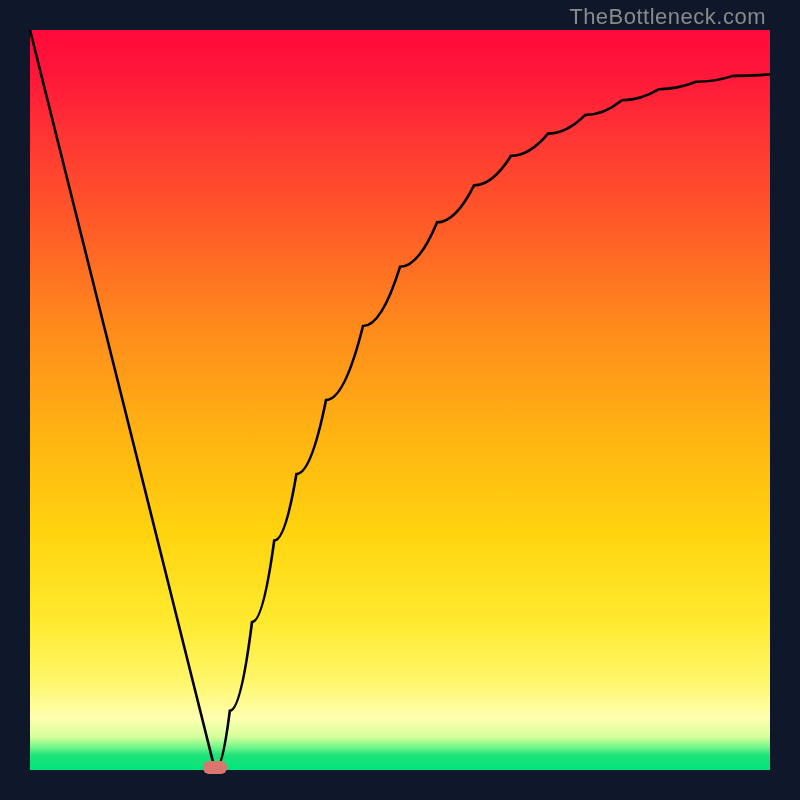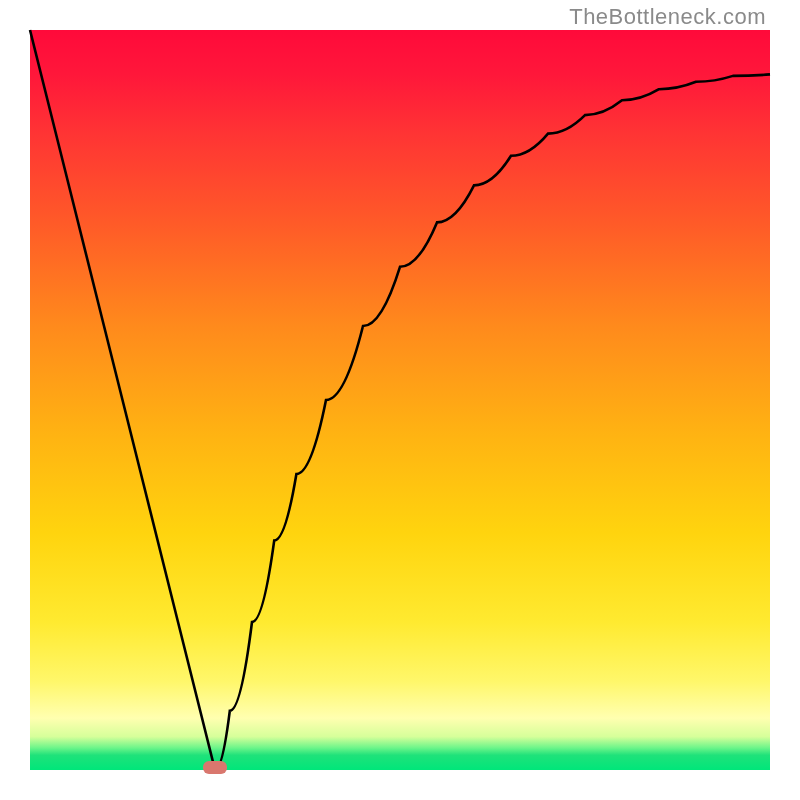--- a/index.html
+++ b/index.html
@@ -8,21 +8,21 @@
     width: 800px;
     height: 800px;
     overflow: hidden;
     background: #000;
     font-family: Arial, Helvetica, sans-serif;
   }
   .frame {
     position: relative;
     width: 800px;
     height: 800px;
-    background: #ffffff;
+    background: #0f172a;
   }
   .plot-area {
     position: absolute;
     left: 30px;
     top: 30px;
     width: 740px;
     height: 740px;
     
     background: linear-gradient(
       to bottom,

